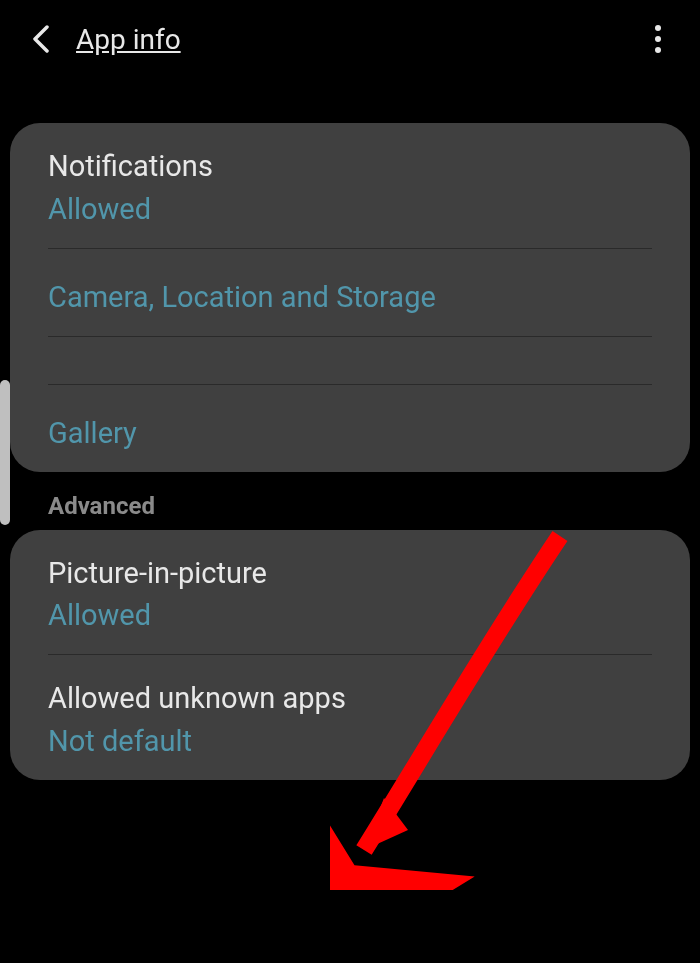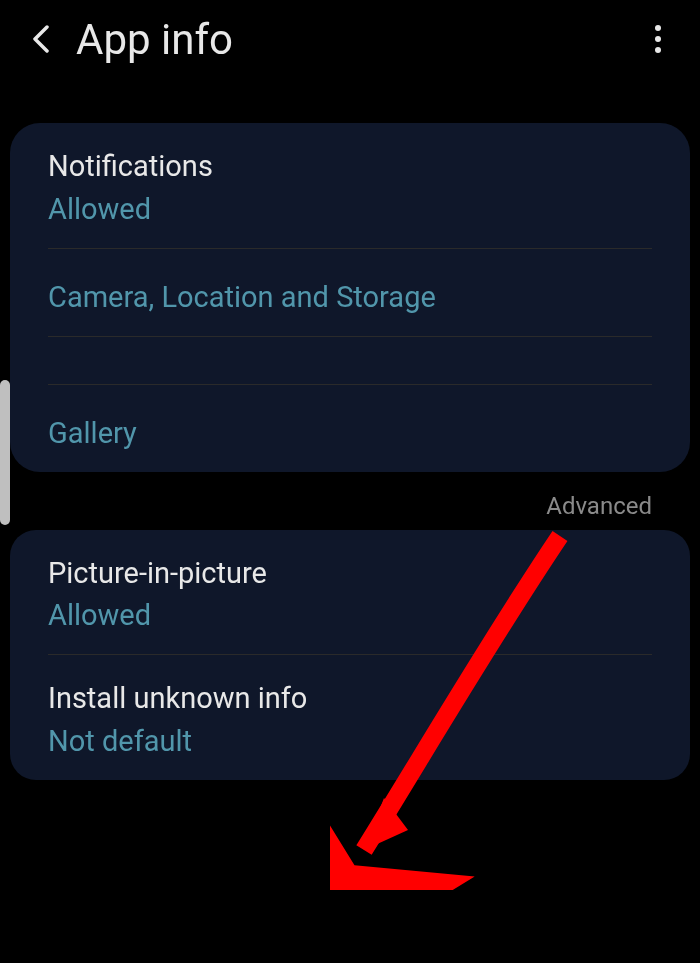--- a/index.html
+++ b/index.html
@@ -25,45 +25,45 @@
     .back-btn {
       width: 40px;
       height: 40px;
       display: flex;
       align-items: center;
       justify-content: center;
       margin-right: 14px;
       cursor: pointer;
     }
     .header-title {
-      font-size: 42px;
+      font-size: 28px;
       font-weight: 400;
       color: #e8e8e8;
       flex: 1;
+      text-decoration: underline;
     }
     .more-btn {
       width: 40px;
       height: 40px;
       display: flex;
       align-items: center;
       justify-content: center;
       cursor: pointer;
     }
     .card {
-      background: #0f172a;
+      background: #404040;
       margin: 0 10px;
       border-radius: 30px;
       padding: 0;
     }
     .card-top {
       margin-top: 45px;
     }
     .card-bottom {
       margin-top: 0;
-      border-radius: 26px;
     }
     .row {
       padding: 25px 38px 22px 38px;
       cursor: pointer;
     }
     .row-title {
       font-size: 29px;
       font-weight: 400;
       color: #e8e8e8;
       line-height: 1.3;
@@ -74,23 +74,22 @@
       margin-top: 6px;
     }
     .divider {
       height: 1px;
       background: #2a2a2a;
       margin: 0 38px;
     }
     .section-header {
       padding: 20px 48px 10px 48px;
       font-size: 24px;
-      font-weight: 400;
+      font-weight: 700;
       color: #8a8a8a;
-      text-align: right;
     }
     .scrollbar-nub {
       position: absolute;
       left: 0;
       top: 380px;
       width: 10px;
       height: 145px;
       background: #bfbfbf;
       border-radius: 5px;
     }
@@ -138,21 +137,21 @@
 
 <div class="section-header">Advanced</div>
 
 <div class="card card-bottom">
   <div class="row">
     <div class="row-title">Picture-in-picture</div>
     <div class="row-sub">Allowed</div>
   </div>
   <div class="divider"></div>
   <div class="row">
-    <div class="row-title">Install unknown info</div>
+    <div class="row-title">Allowed unknown apps</div>
     <div class="row-sub">Not default</div>
   </div>
 </div>
 
 <div class="scrollbar-nub"></div>
 
 <svg class="arrow" style="left:330px; top:530px;" width="260" height="360" viewBox="0 0 260 360">
   <defs>
     <marker id="arrowhead" markerWidth="12" markerHeight="12" refX="2" refY="6" orient="auto">
       <path d="M0,0 L12,6 L0,12 L3,6 Z" fill="#ff0000"></path>

